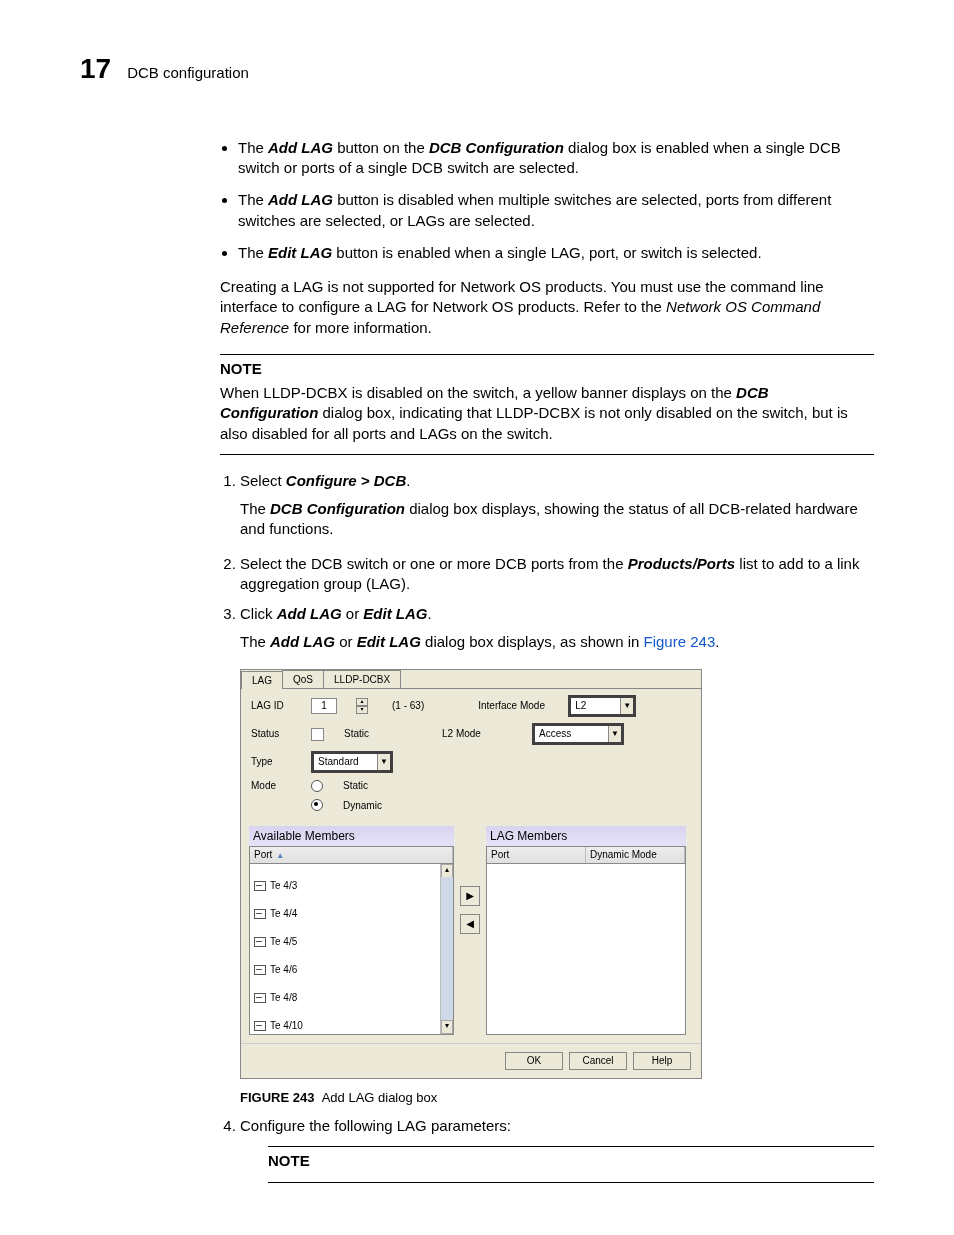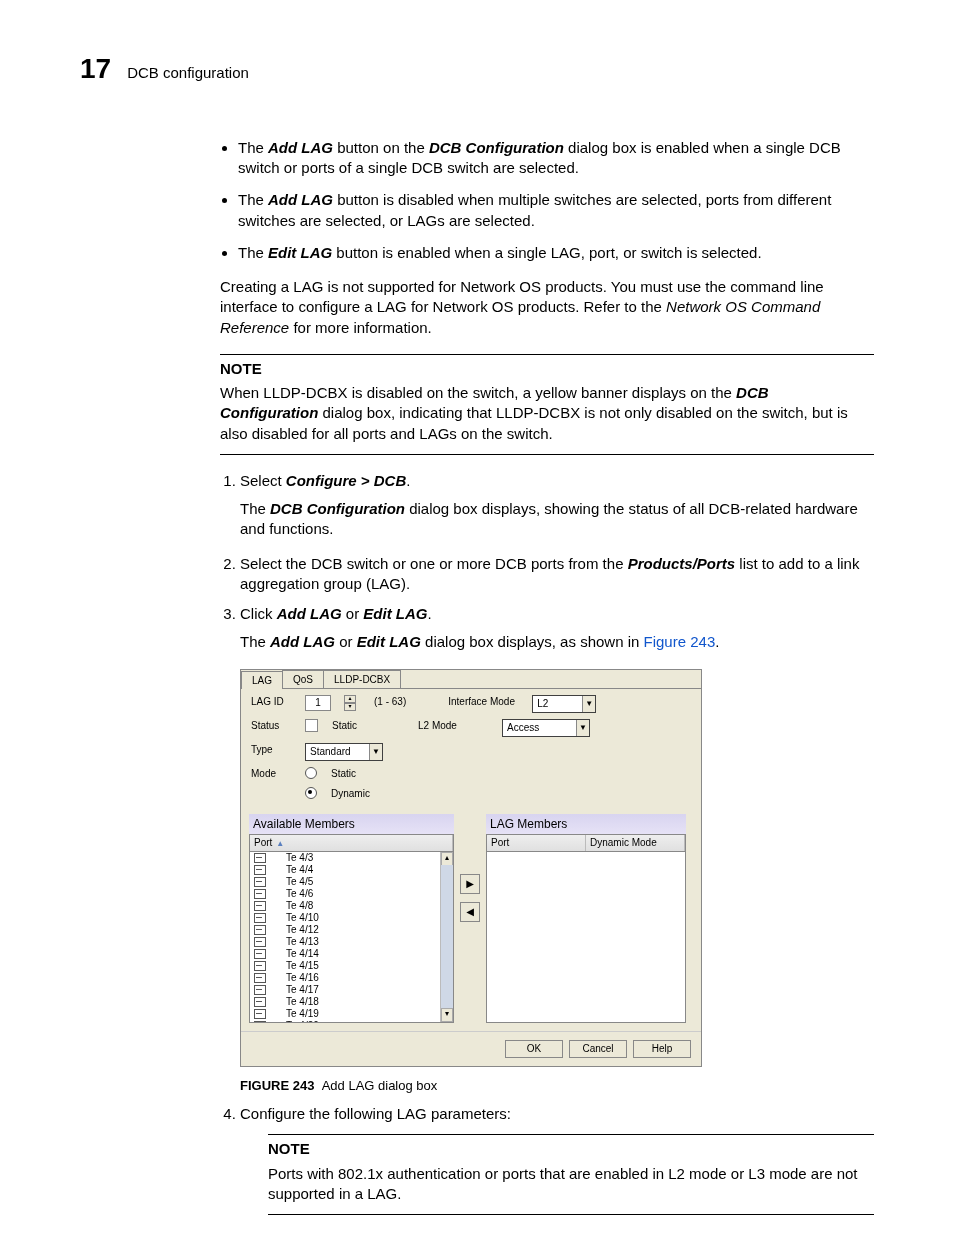--- a/index.html
+++ b/index.html
@@ -47,28 +47,28 @@
   .tabs { display: flex; border-bottom: 1px solid #888; background: #ece9d8; }
   .tab {
     padding: 2px 10px;
     border: 1px solid #888;
     border-bottom: none;
     margin-right: -1px;
     background: #ece9d8;
   }
   .tab.active { background: #ece9d8; position: relative; top: 1px; }
   .form-area { padding: 6px 10px 8px 10px; }
-  .form-row { display: flex; margin-bottom: 6px; gap: 14px; }
+  .form-row { display: flex; align-items: center; margin-bottom: 6px; gap: 20px; }
   .lbl { width: 40px; }
   .lbl-wide { width: 70px; }
   .num-input { width: 24px; height: 14px; border: 1px solid #888; background: #fff; text-align: center; font-size: 10px; }
   .spinner { display:inline-flex; flex-direction:column; margin-left:-1px; }
   .spinner span { width:10px; height:6px; border:1px solid #888; background:#ece9d8; font-size:6px; line-height:5px; text-align:center; }
   .range { margin-left: 4px; }
-  .sel { border: 1px solid #404040; background: #fff; height: 16px; font-size: 10px; display:inline-flex; align-items:center; padding:0 14px 0 4px; position:relative; }
+  .sel { border: 3px solid #404040; background: #fff; height: 16px; font-size: 10px; display:inline-flex; align-items:center; padding:0 14px 0 4px; position:relative; }
   .sel .dd {
     position:absolute; right:0; top:0; bottom:0; width:12px;
     border-left:1px solid #888; background:#ece9d8;
     display:flex; align-items:center; justify-content:center; font-size:8px;
   }
   .chk { width:11px; height:11px; border:1px solid #888; background:#fff; display:inline-block; }
   .radio { width:10px; height:10px; border:1px solid #555; border-radius:50%; display:inline-block; background:#fff; position:relative; }
   .radio.checked::after { content:""; position:absolute; left:2px; top:2px; width:4px; height:4px; background:#000; border-radius:50%; }
 
   .lists-row { display:flex; align-items:flex-start; padding: 0 8px 8px 8px; gap:6px; }
@@ -84,21 +84,21 @@
   }
   .list-header .col {
     padding: 1px 4px; border-right:1px solid #bbb; flex:1; font-size:10px;
     background: linear-gradient(#eee,#e0e0e0);
   }
   .list-body {
     border:1px solid #888; background:#fff; height: 170px;
     overflow:hidden; position:relative;
   }
   .sort-arrow { color:#5a7fbf; font-size:8px; margin-left:4px; }
-  .port-row { display:flex; align-items:center; gap:20px; padding:0 4px; height:12px; font-size:10px; }
+  .port-row { display:flex; align-items:center; gap:4px; padding:0 4px; height:12px; font-size:10px;margin-top:16px; }
   .port-icon {
     width:10px; height:8px; border:1px solid #555; background:#fff;
     position:relative;
   }
   .port-icon::after{content:"";position:absolute;left:1px;top:3px;width:6px;height:1px;background:#555;}
   .sb { position:absolute; right:0; top:0; bottom:0; width:12px; background:#e6e6e6; border-left:1px solid #bbb; }
   .sb .btn { height:12px; background:#ece9d8; border:1px solid #aaa; font-size:8px; text-align:center; line-height:10px; }
   .sb .track { position:absolute; top:13px; bottom:13px; left:0; right:0; background:#cfd8e6; }
   .sb .dn { position:absolute; bottom:0; left:0; right:0; }
 
@@ -324,19 +324,18 @@
         </div>
       </div>
     </li>
 
     <li>
       <span>Configure the following LAG parameters:</span>
 
       <div class="note-section-2">
         <hr class="rule">
         <div class="note-head">NOTE</div>
-        <p class="note-body">Ports with 802.1x authentication or ports that are enabled in L2 mode or L3 mode are not supported in a LAG.</p>
         <hr class="rule">
       </div>
     </li>
   </ol>
 
 </div>
 
 </body></html>

